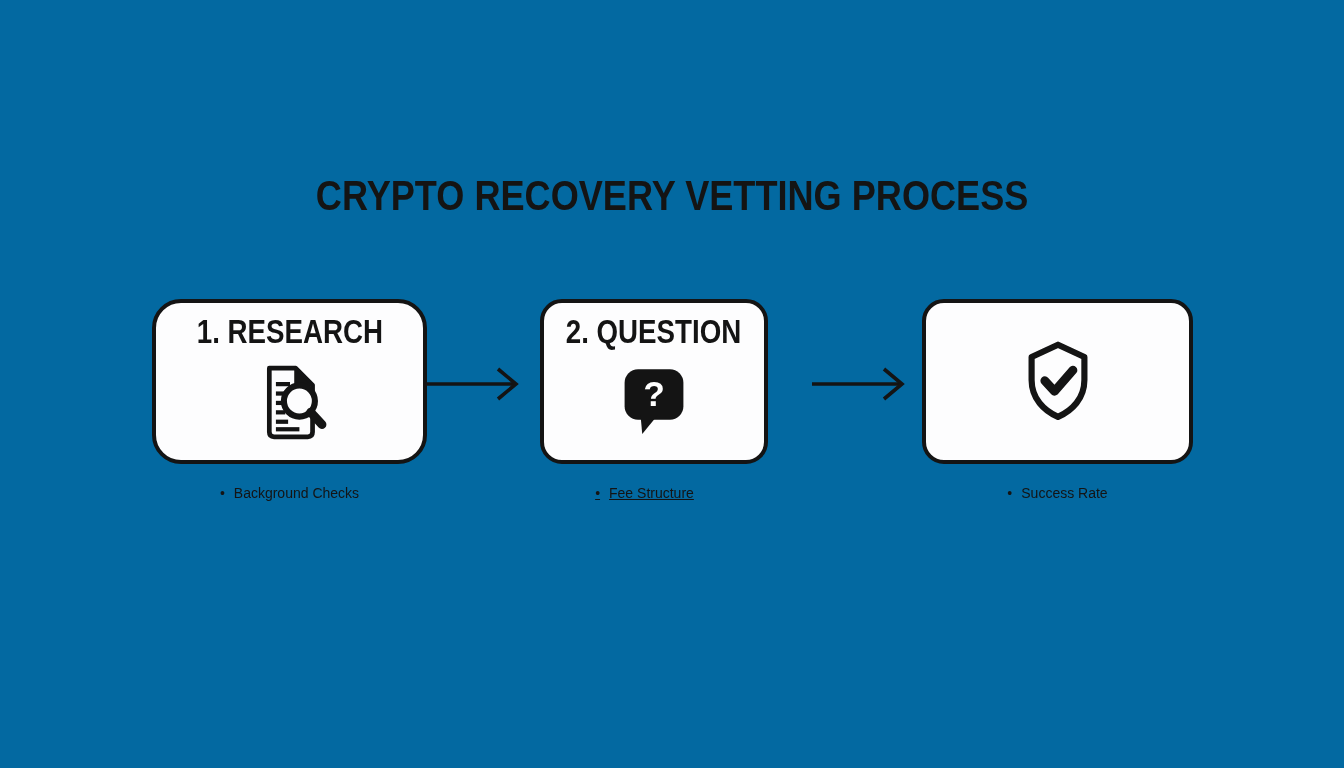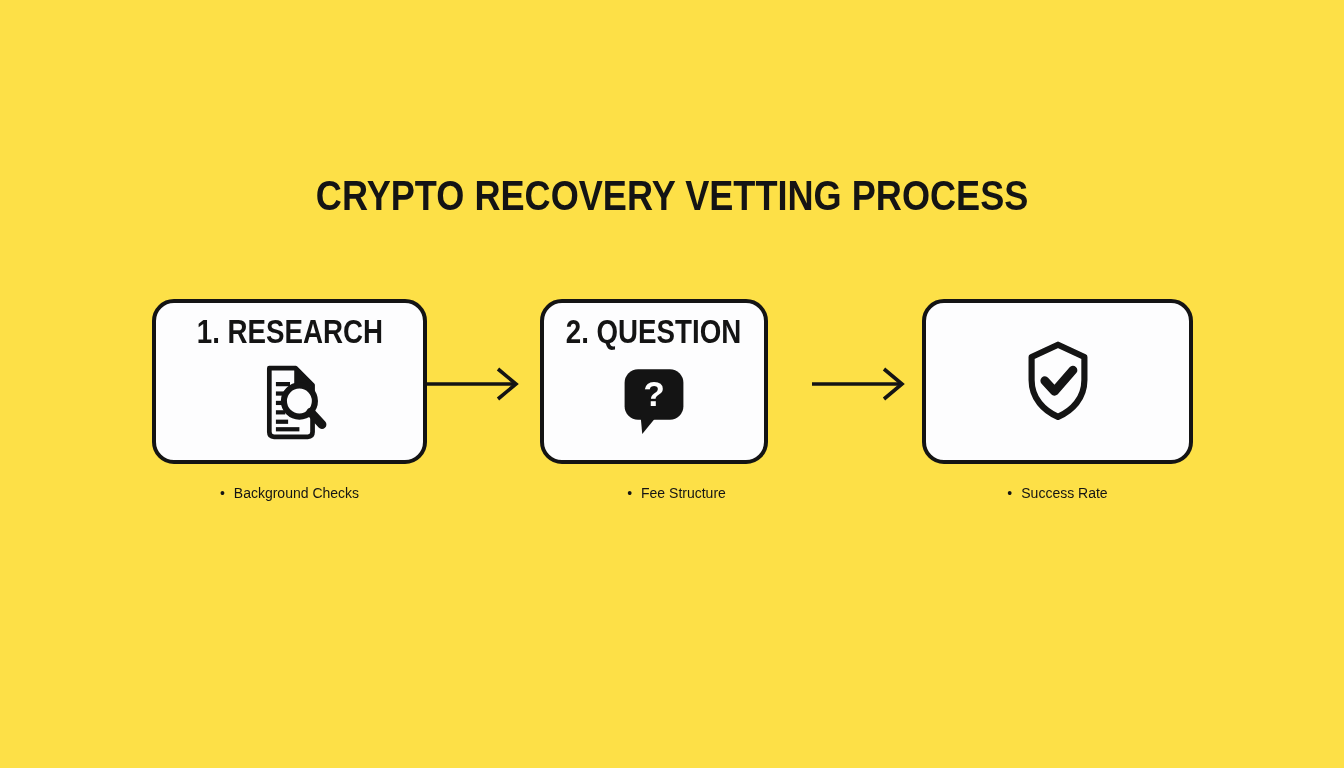--- a/index.html
+++ b/index.html
@@ -9,21 +9,21 @@
     height: 768px;
     background: #fbfcfd;
     font-family: "Liberation Sans", sans-serif;
     color: #141414;
   }
   .canvas {
     position: relative;
     width: 1344px;
     height: 768px;
     overflow: hidden;
-    background: #fde047;
+    background: #0369a1;
   }
   .title {
     position: absolute;
     top: 172px;
     left: 0;
     width: 100%;
     text-align: center;
     font-size: 43px;
     font-weight: bold;
     line-height: 1.1;
@@ -40,21 +40,21 @@
     top: 299px;
     height: 165px;
     background: #fdfdfe;
     border: 4px solid #141414;
     border-radius: 22px;
     box-sizing: border-box;
     display: flex;
     flex-direction: column;
     align-items: center;
   }
-  .step-1 { left: 152px; width: 275px; }
+  .step-1 { left: 152px; width: 275px; border-radius: 29px; }
   .step-2 { left: 540px; width: 228px; }
   .step-3 { left: 922px; width: 271px; }
   .step-label {
     margin-top: 11px;
     font-size: 33px;
     font-weight: bold;
     line-height: 1.1;
   }
   .step-icon-wrap {
     flex: 1;
@@ -73,21 +73,21 @@
   .arrow-2 { left: 812px; }
   .note {
     position: absolute;
     top: 485px;
     font-size: 14px;
     line-height: 1.2;
     text-align: center;
     white-space: nowrap;
   }
   .note-1 { left: 152px; width: 275px; }
-  .note-2 { left: 540px; width: 273px; }
+  .note-2 { left: 508px; width: 273px; text-decoration: underline; }
   .note-3 { left: 922px; width: 271px; }
   .bullet { margin-right: 9px; }
 </style>
 </head>
 <body>
 
 <div class="canvas">
 
   <div class="title">
     <span class="condense">CRYPTO RECOVERY VETTING PROCESS</span>

